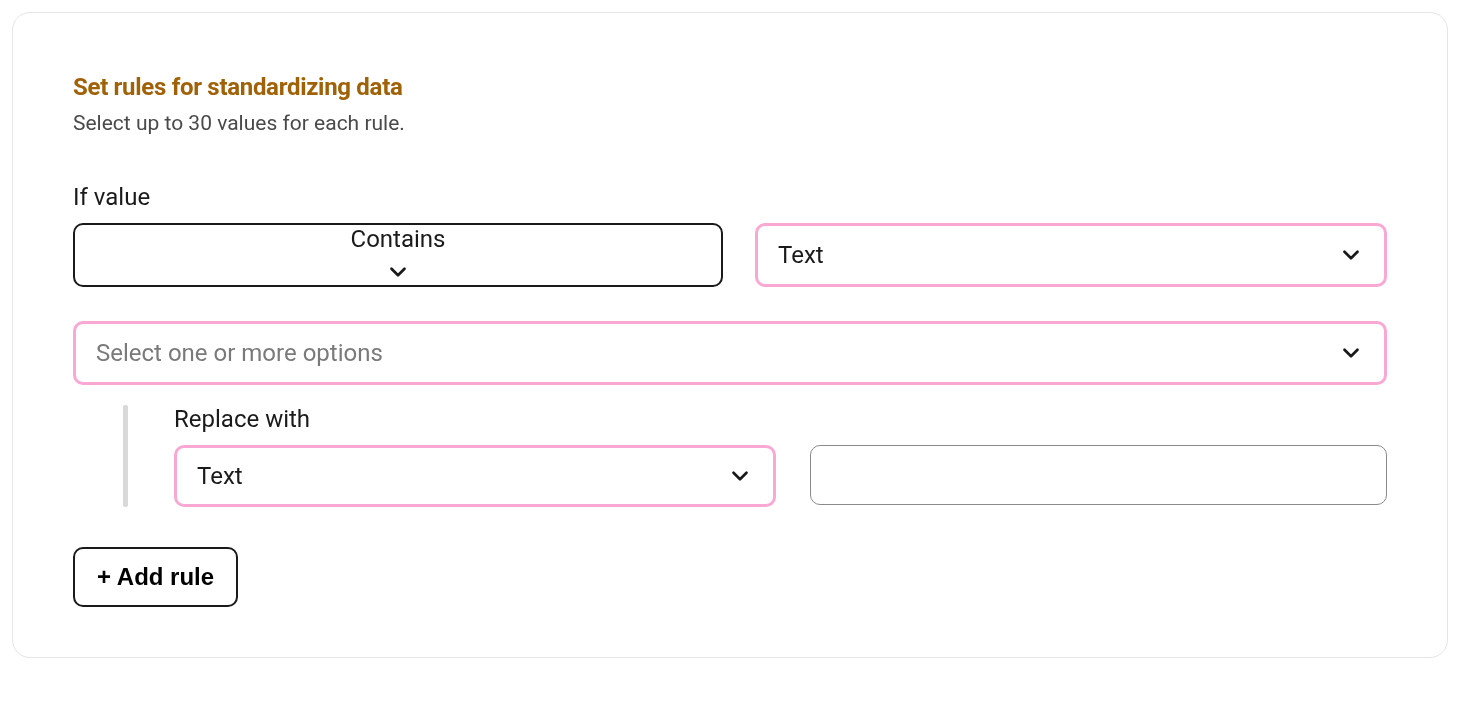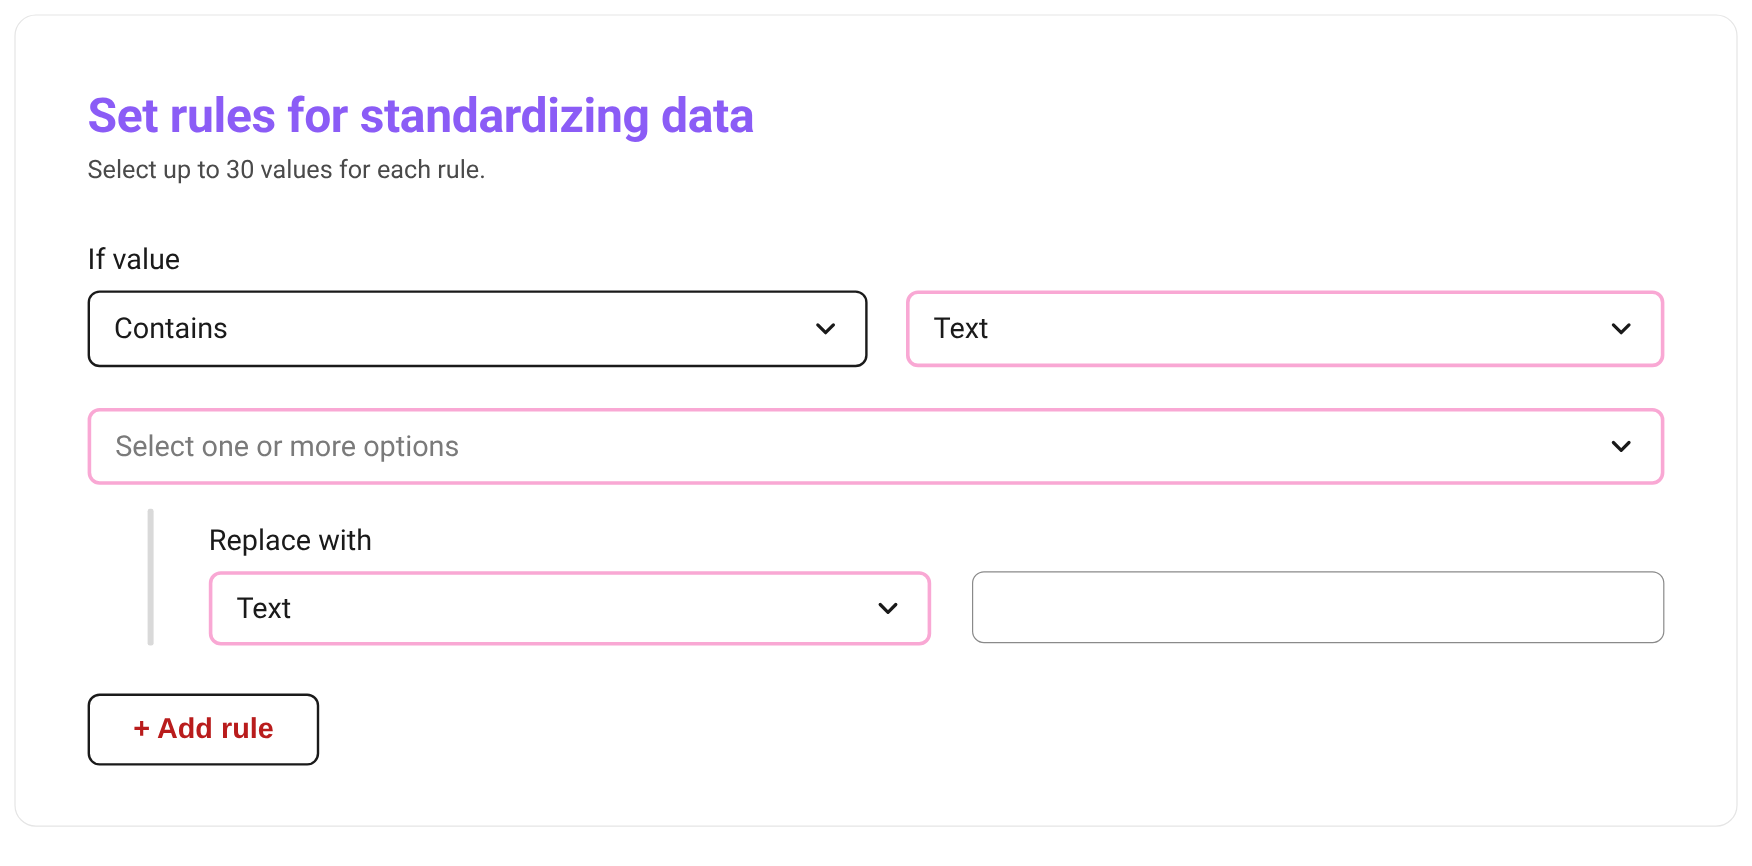--- a/index.html
+++ b/index.html
@@ -14,38 +14,37 @@
   }
   .card {
     border: 1px solid #e5e5e5;
     border-radius: 18px;
     padding: 60px 60px 50px 60px;
     background: #ffffff;
     width: 100%;
     max-width: 1436px;
   }
   .title {
-    font-size: 40px;
+    font-size: 24px;
     font-weight: 700;
-    color: #8b5cf6;
+    color: #a16207;
     margin-bottom: 10px;
     letter-spacing: -0.3px;
   }
   .subtitle {
     font-size: 21px;
     color: #4a4a4a;
     font-weight: 400;
     margin-bottom: 48px;
   }
   .field-label {
     font-size: 24px;
     color: #1a1a1a;
     font-weight: 400;
     margin-bottom: 12px;
-    margin-top: 12px;
   }
   .row {
     display: flex;
     gap: 32px;
     margin-bottom: 34px;
   }
   .select {
     position: relative;
     display: flex;
     align-items: center;
@@ -54,20 +53,21 @@
     border-radius: 10px;
     background: #ffffff;
     height: 64px;
     padding: 0 20px;
     font-size: 24px;
     color: #1a1a1a;
     cursor: pointer;
   }
   .select.strong-border {
     border: 2px solid #1a1a1a;
+    flex-direction: column;
   }
   .select .placeholder {
     color: #7a7a7a;
   }
   .select-condition {
     flex: 0 0 650px;
   }
   .select-type {
     flex: 1;
   }
@@ -118,24 +118,24 @@
   }
   .replace-section .select {
     height: 62px;
   }
   .add-rule-btn {
     display: inline-flex;
     align-items: flex-end;
     border: 2px solid #1a1a1a;
     border-radius: 10px;
     background: #ffffff;
-    padding: 14px 36px;
+    padding: 14px 22px;
     font-size: 24px;
     font-weight: 600;
-    color: #b91c1c;
+    color: #000000;
     cursor: pointer;
   }
 </style>
 </head>
 <body>
 
 <div class="card">
 
   <h1 class="title">Set rules for standardizing data</h1>
   <p class="subtitle">Select up to 30 values for each rule.</p>

